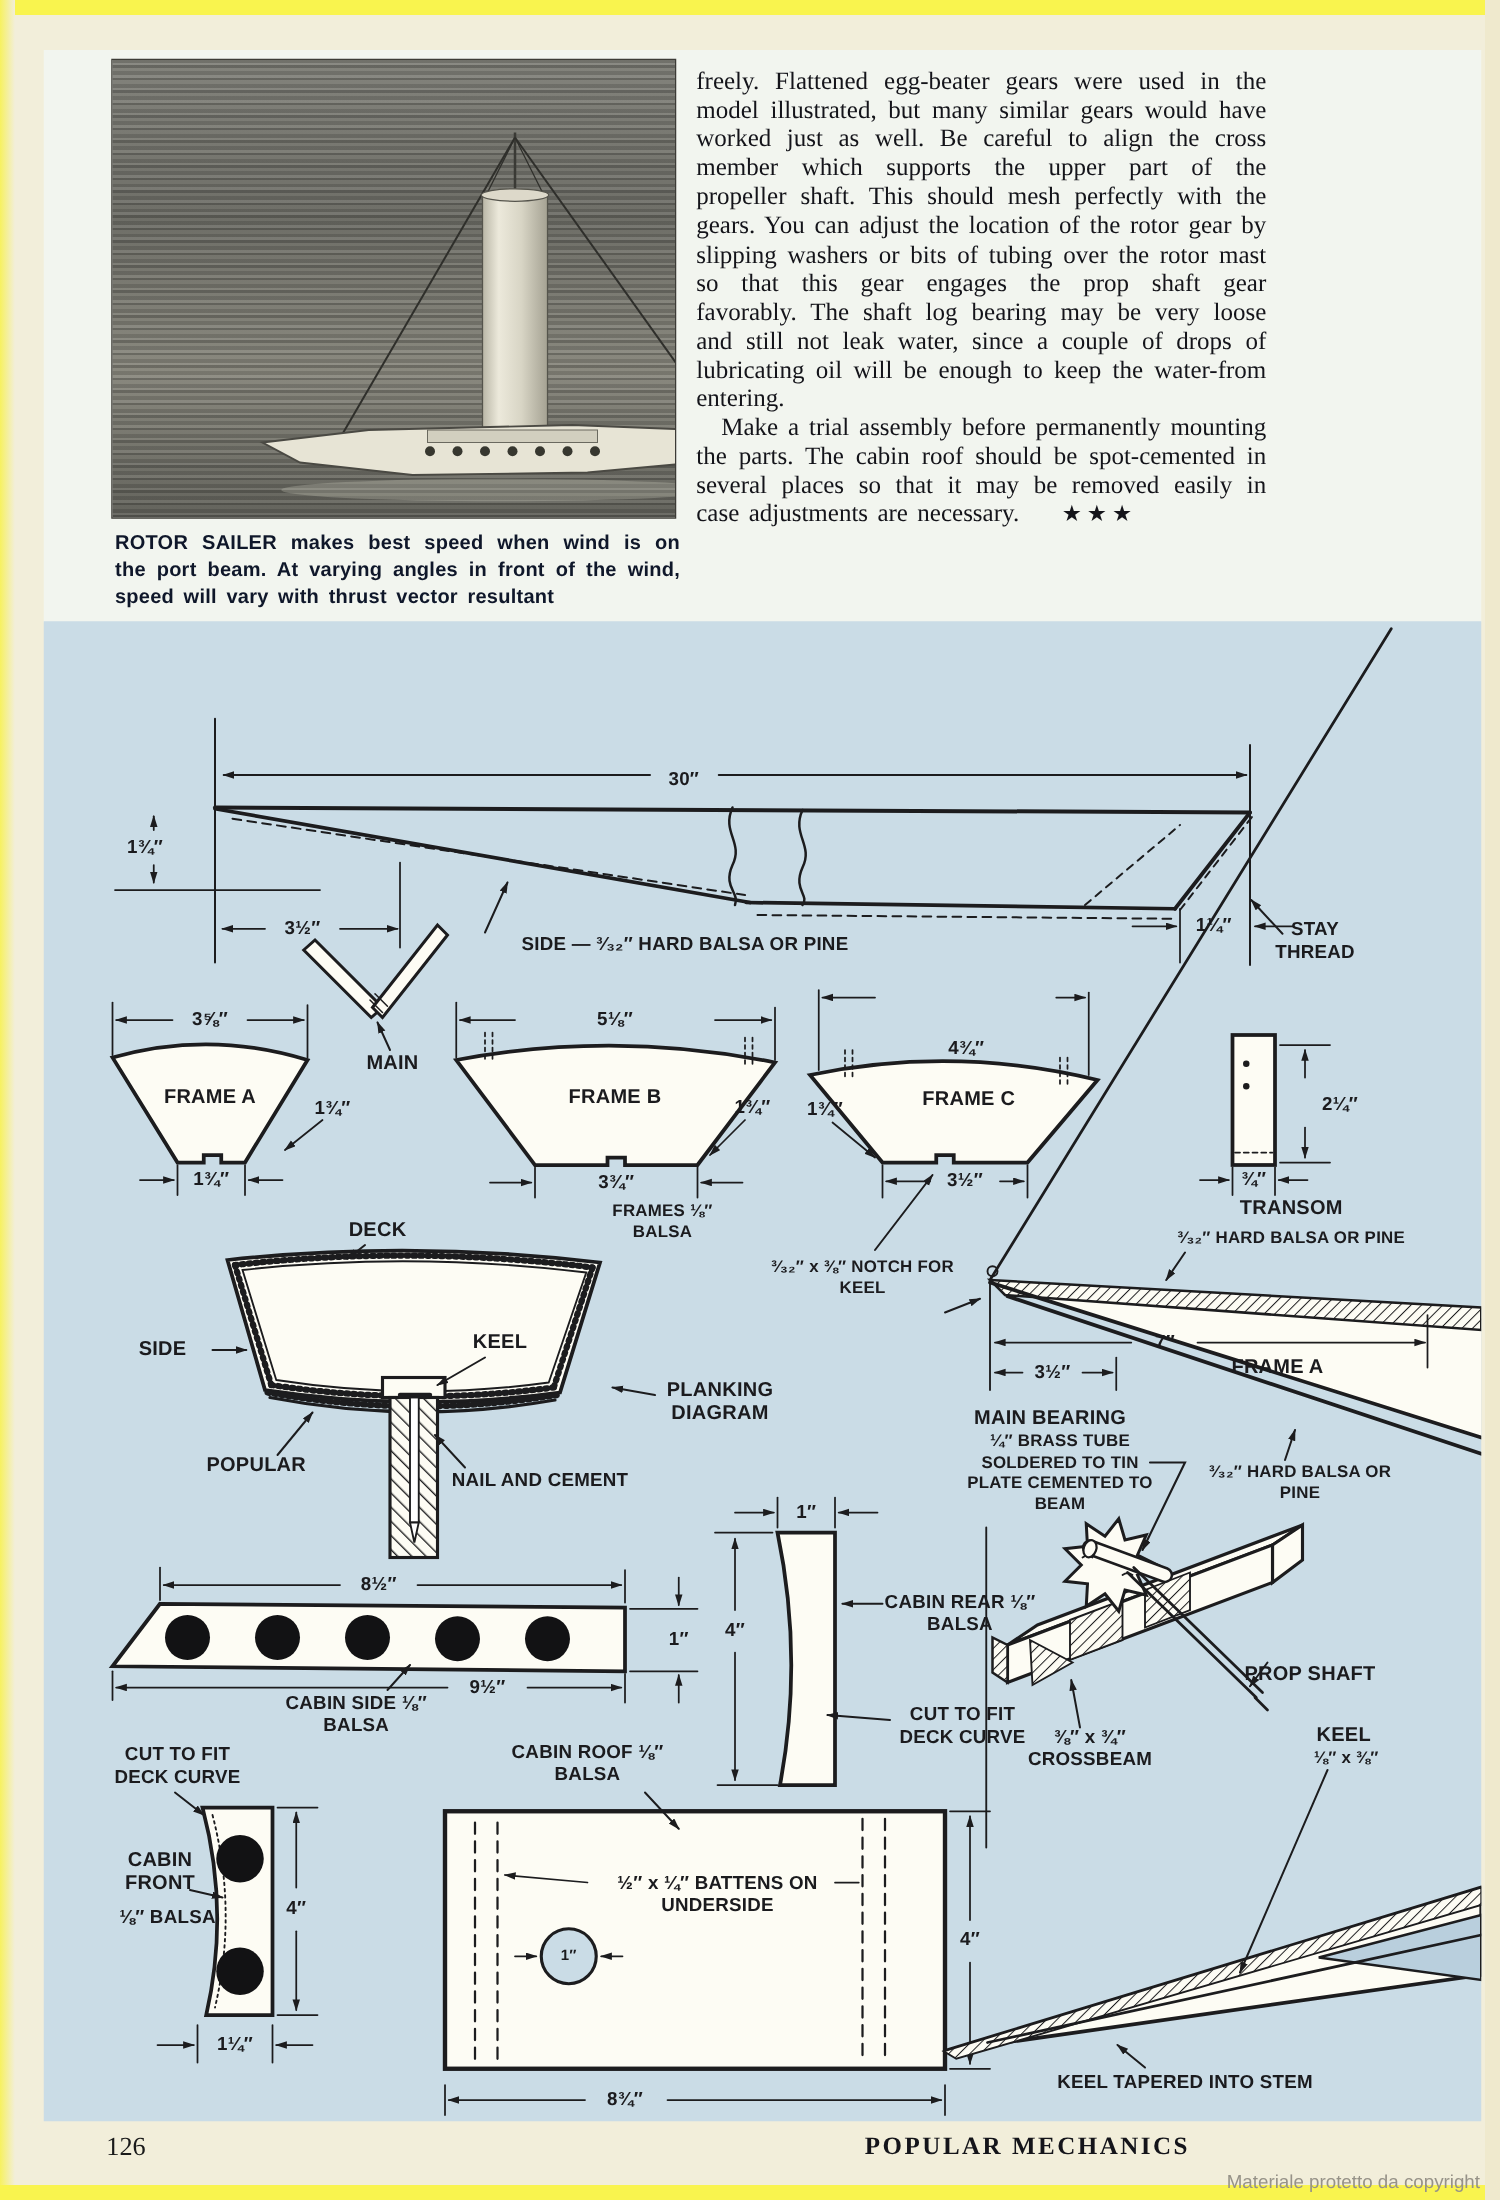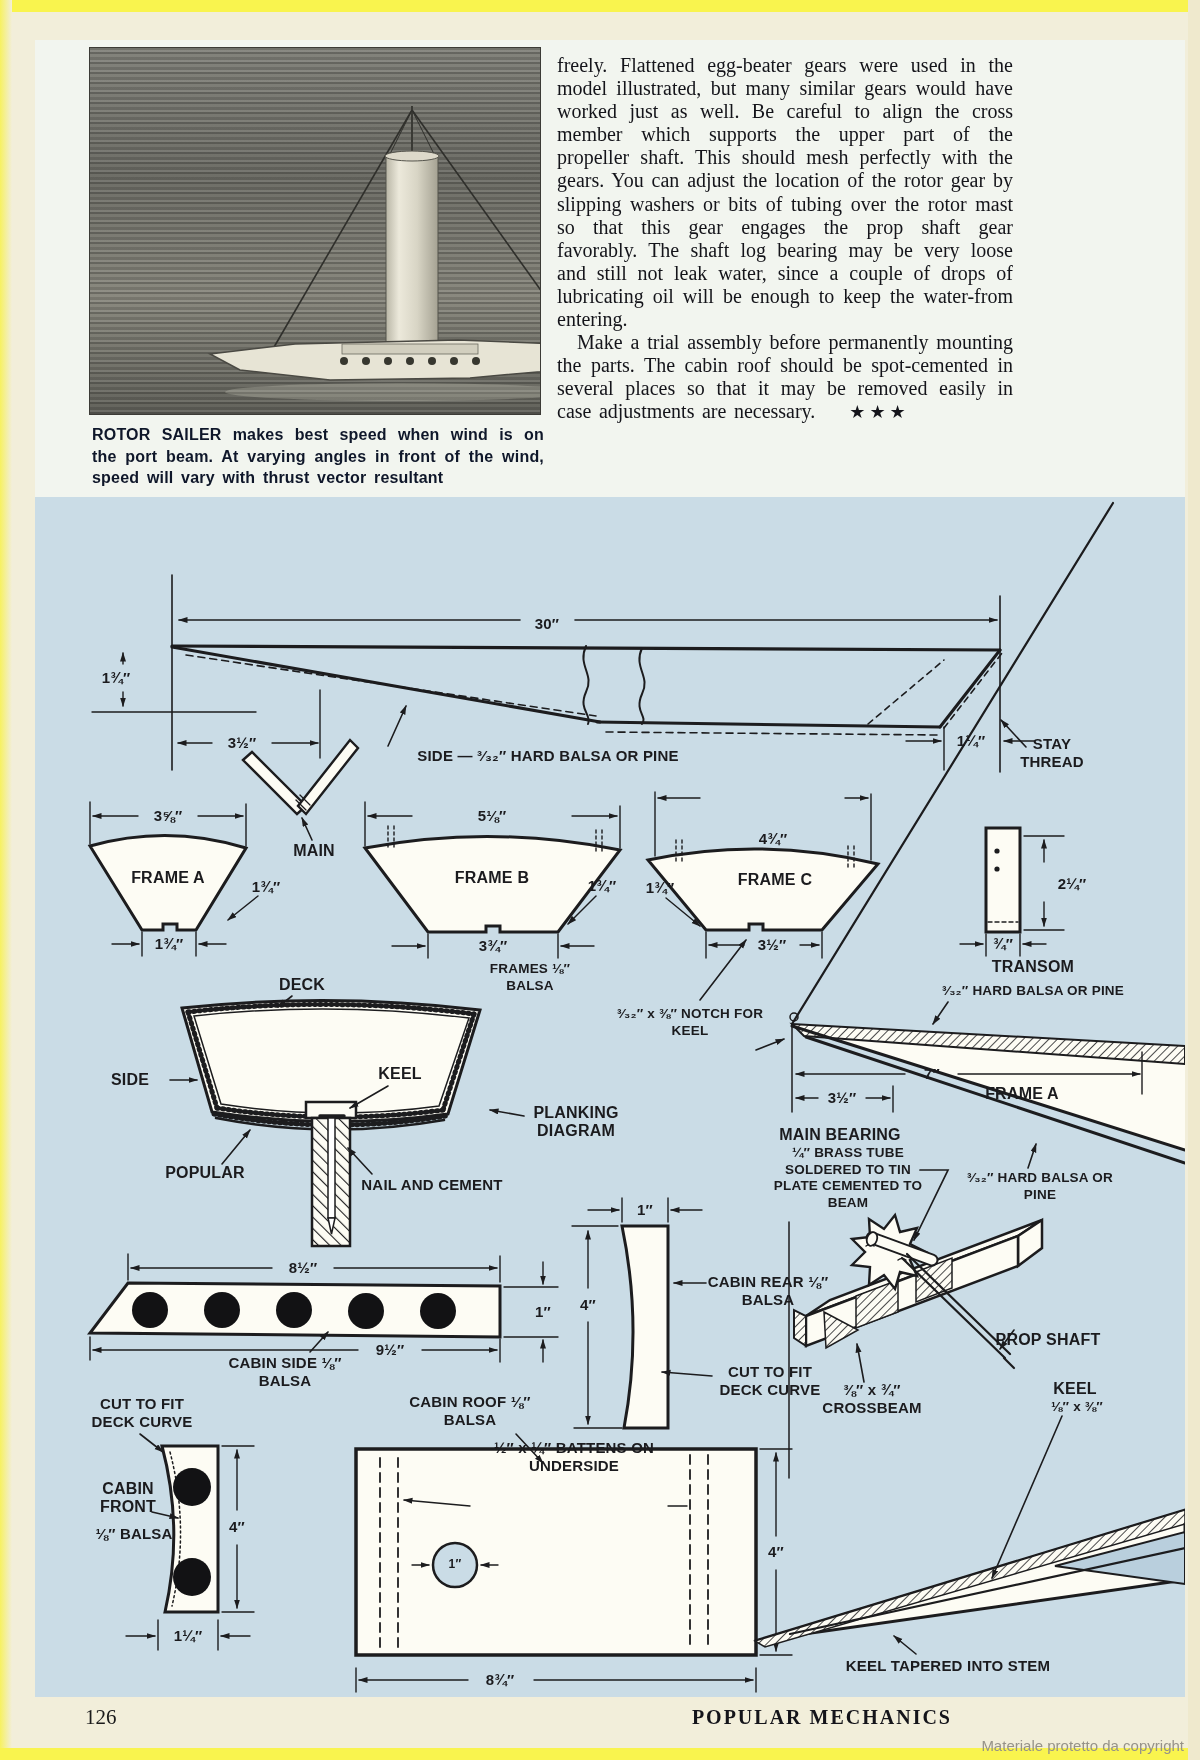--- a/index.html
+++ b/index.html
@@ -427,21 +427,21 @@
   <div class="lbl" style="left:543px;top:1312px;">1″</div>
   <div class="lbl wrap" style="left:285px;top:1372px;width:122px;">CABIN SIDE ⅛″ BALSA</div>
   <div class="lbl wrap" style="left:142px;top:1413px;width:114px;">CUT TO FIT DECK CURVE</div>
 
   <div class="lbl wrap big" style="left:128px;top:1498px;width:76px;">CABIN FRONT</div>
   <div class="lbl" style="left:134px;top:1534px;">⅛″ BALSA</div>
   <div class="lbl" style="left:237px;top:1527px;">4″</div>
   <div class="lbl" style="left:188px;top:1636px;">1¼″</div>
 
   <div class="lbl wrap" style="left:470px;top:1411px;width:130px;">CABIN ROOF ⅛″ BALSA</div>
-  <div class="lbl wrap" style="left:574px;top:1457px;width:188px;">½″ x ¼″ BATTENS ON UNDERSIDE</div>
+  <div class="lbl wrap" style="left:574px;top:1516px;width:188px;">½″ x ¼″ BATTENS ON UNDERSIDE</div>
   <div class="lbl tiny" style="left:455px;top:1564px;">1″</div>
   <div class="lbl" style="left:500px;top:1680px;">8¾″</div>
   <div class="lbl" style="left:776px;top:1552px;">4″</div>
 
   <div class="lbl" style="left:645px;top:1210px;">1″</div>
   <div class="lbl" style="left:588px;top:1305px;">4″</div>
   <div class="lbl wrap" style="left:768px;top:1291px;width:128px;">CABIN REAR ⅛″ BALSA</div>
   <div class="lbl wrap" style="left:770px;top:1381px;width:114px;">CUT TO FIT DECK CURVE</div>
 
   <div class="lbl big" style="left:1048px;top:1316px;margin-top:24px;">PROP SHAFT</div>

